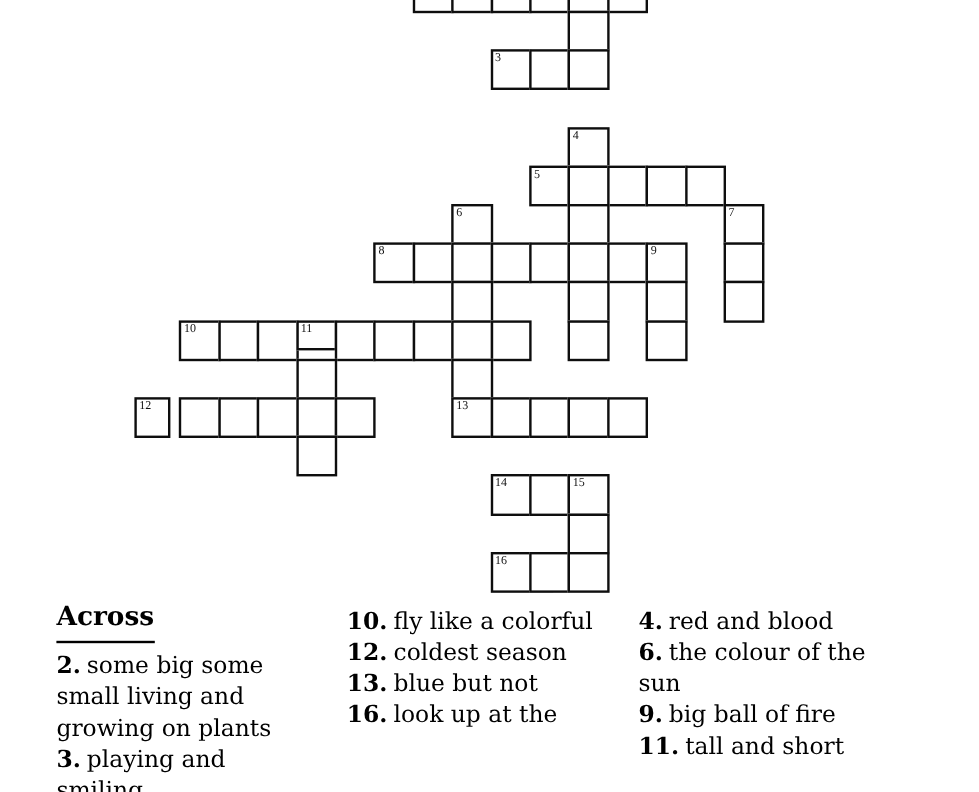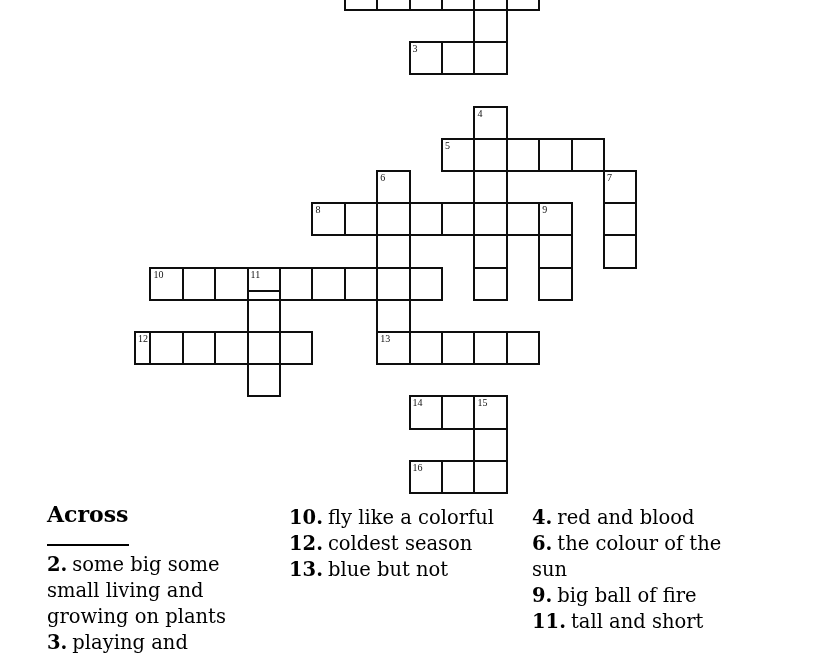--- a/index.html
+++ b/index.html
@@ -42,21 +42,21 @@
   #clue-col-0 { left: 47px;  top: 502px; width: 220px; }
   #clue-col-1 { left: 289px; top: 505px; width: 240px; }
   #clue-col-2 { left: 532px; top: 505px; width: 228px; }
   .across-header {
     display: inline-block;
     margin: 0;
     font-size: 22px;
     font-weight: bold;
     line-height: 24px;
     border-bottom: 2.5px solid #000;
-    padding-bottom: 18px;
+    padding-bottom: 8px;
   }
   .clue-list-offset { margin-top: 6px; }
   .clue { margin: 0; }
   .clue .num { font-weight: bold; margin-right: 5px; margin-top: 27px; }
   .clue .txt { white-space: pre-line; }
 </style>
 </head>
 <body>
 
 <div id="page">
@@ -117,21 +117,21 @@
       </div>
       <div class="cell" style="left: 279px; top: 266.6px; width: 34.4px; height: 34.2px;"></div>
       <div class="cell" style="left: 311.4px; top: 266.6px; width: 34.4px; height: 34.2px;"></div>
       <div class="cell" style="left: 343.8px; top: 266.6px; width: 34.4px; height: 34.2px;"></div>
       <div class="cell" style="left: 376.2px; top: 266.6px; width: 34.4px; height: 34.2px;"></div>
       <div class="cell" style="left: 408.6px; top: 266.6px; width: 34.4px; height: 34.2px;"></div>
       <div class="cell" style="left: 473.4px; top: 266.6px; width: 34.4px; height: 34.2px;"></div>
       <div class="cell" style="left: 538.2px; top: 266.6px; width: 34.4px; height: 34.2px;"></div>
       <div class="cell" style="left: 246.6px; top: 298.8px; width: 34.4px; height: 34.2px;"></div>
       <div class="cell" style="left: 376.2px; top: 298.8px; width: 34.4px; height: 34.2px;"></div>
-      <div class="cell" style="left: 134px; top: 331px; width: 20px; height: 34.2px;">
+      <div class="cell" style="left: 112px; top: 331px; width: 30px; height: 34.2px;">
         <span class="cellnum">12</span>
       </div>
       <div class="cell" style="left: 149.4px; top: 331px; width: 34.4px; height: 34.2px;"></div>
       <div class="cell" style="left: 181.8px; top: 331px; width: 34.4px; height: 34.2px;"></div>
       <div class="cell" style="left: 214.2px; top: 331px; width: 34.4px; height: 34.2px;"></div>
       <div class="cell" style="left: 246.6px; top: 331px; width: 34.4px; height: 34.2px;"></div>
       <div class="cell" style="left: 279px; top: 331px; width: 34.4px; height: 34.2px;"></div>
       <div class="cell" style="left: 376.2px; top: 331px; width: 34.4px; height: 34.2px;">
         <span class="cellnum">13</span>
       </div>
@@ -166,20 +166,21 @@
         <p class="clue"><b class="num">3.</b><span class="txt">playing and
 smiling</span></p>
       </div>
   </div>
 
   <div class="clue-col" id="clue-col-1">
     <div class="clue-list">
         <p class="clue"><b class="num">10.</b><span class="txt">fly like a colorful</span></p>
         <p class="clue"><b class="num">12.</b><span class="txt">coldest season</span></p>
         <p class="clue"><b class="num">13.</b><span class="txt">blue but not</span></p>
+        <p class="clue"><b class="num">16.</b><span class="txt">look up at the</span></p>
       </div>
   </div>
 
   <div class="clue-col" id="clue-col-2">
     <div class="clue-list">
         <p class="clue"><b class="num">4.</b><span class="txt">red and blood</span></p>
         <p class="clue"><b class="num">6.</b><span class="txt">the colour of the
 sun</span></p>
         <p class="clue"><b class="num">9.</b><span class="txt">big ball of fire</span></p>
         <p class="clue"><b class="num">11.</b><span class="txt">tall and short</span></p>

